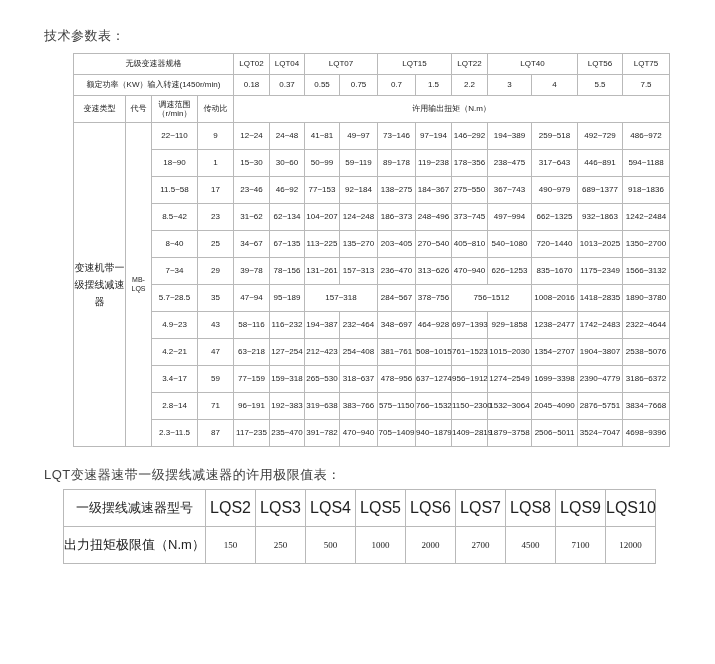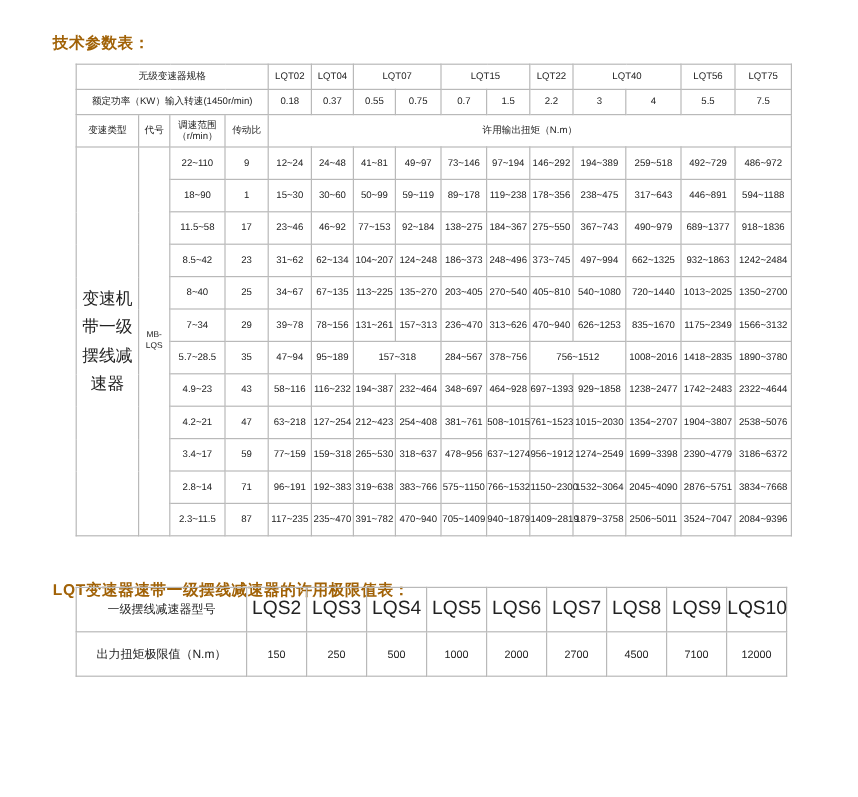--- a/index.html
+++ b/index.html
@@ -14,70 +14,70 @@
     color: #1a1a1a;
     overflow: hidden;
   }
   .page {
     position: relative;
     width: 715px;
     height: 664px;
   }
   .section-title {
     font-size: 13px;
-    font-weight: bold;
-    color: #a16207;
+    font-weight: normal;
+    color: #404040;
     letter-spacing: 0.5px;
   }
   #title-1 {
     position: absolute;
     left: 44px;
     top: 27px;
   }
   #title-2 {
     position: absolute;
     left: 44px;
-    top: 483px;
+    top: 466px;
   }
   table {
     border-collapse: collapse;
     table-layout: fixed;
   }
   table td, table th {
     border: 1px solid #b9b9b9;
     text-align: center;
     vertical-align: middle;
     font-weight: normal;
     color: #222;
     padding: 0;
   }
   
   #main-table-wrap {
     position: absolute;
-    left: 63px;
+    left: 73px;
     top: 53px;
     border-radius: 27px;
   }
   #main-table {
     width: 592px;
     font-size: 8px;
   }
   #main-table td {
     height: 17px;
     line-height: 1.15;
   }
   #main-table .hdr {
     font-size: 8px;
     color: #222;
   }
   #main-table .rowhead {
     font-size: 8px;
   }
   #main-table .sidecell {
-    font-size: 14px;
+    font-size: 10px;
     line-height: 1.7;
   }
   #main-table .codecell {
     font-size: 7px;
   }
   #main-table .tall td {
     height: 26px;
   }
   #main-table .spec-row td {
     height: 20px;
@@ -92,27 +92,28 @@
     top: 489px;
   }
   #limit-table {
     width: 592px;
     font-size: 9px;
   }
   #limit-table td {
     height: 36px;
   }
   #limit-table .lbl {
-    font-size: 10px;
+    font-size: 13px;
   }
   #limit-table .model {
     font-size: 16px;
   }
   #limit-table .val {
     font-size: 9px;
+    font-family: Liberation Serif, serif;
   }
 </style>
 </head>
 <body>
 
 <div class="page">
 
   <div class="section-title" id="title-1">技术参数表：</div>
 
   <div id="main-table-wrap">
@@ -339,21 +340,21 @@
           <td>117~235</td>
           <td>235~470</td>
           <td>391~782</td>
           <td>470~940</td>
           <td>705~1409</td>
           <td>940~1879</td>
           <td>1409~2819</td>
           <td>1879~3758</td>
           <td>2506~5011</td>
           <td>3524~7047</td>
-          <td>2084~9396</td>
+          <td>4698~9396</td>
         </tr>
       </tbody>
     </table>
   </div>
 
   <div class="section-title" id="title-2">LQT变速器速带一级摆线减速器的许用极限值表：</div>
 
   <div id="limit-table-wrap">
     <table id="limit-table">
       <colgroup>

